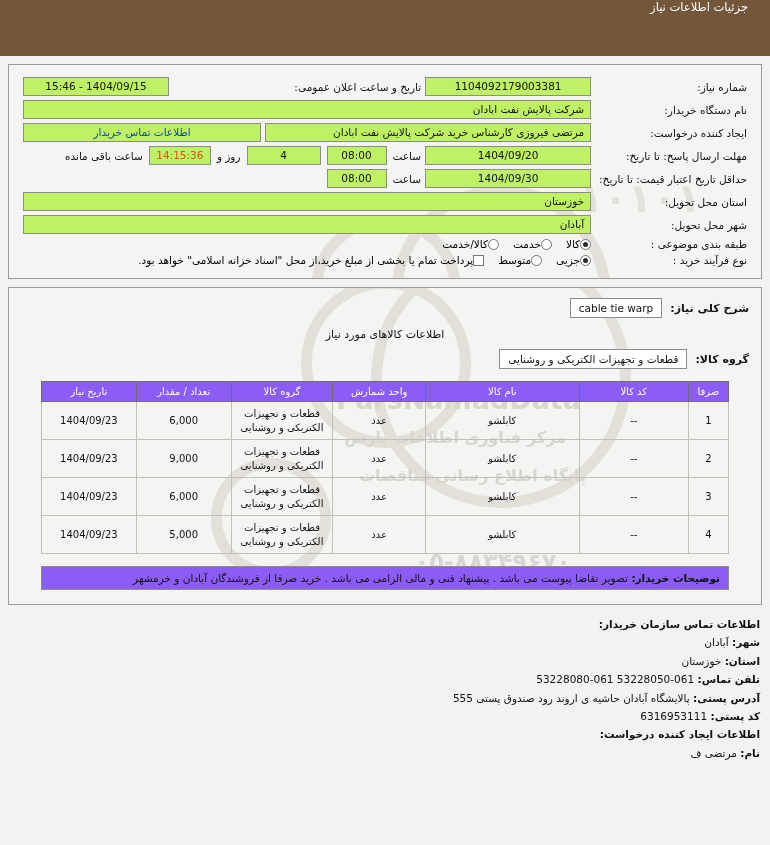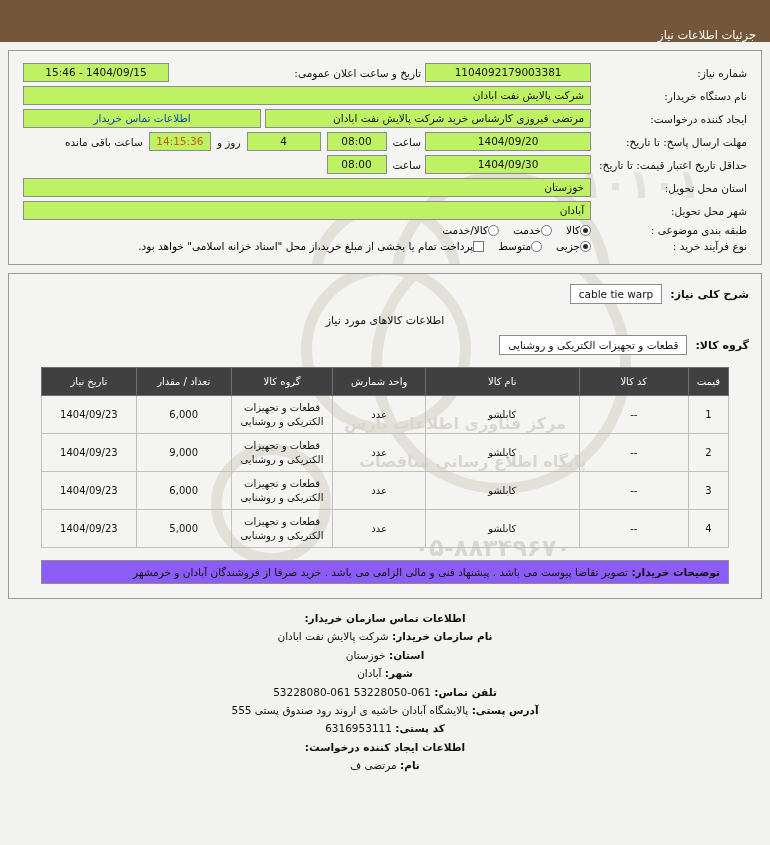--- a/index.html
+++ b/index.html
@@ -6,26 +6,26 @@
   html, body {
     margin: 0; padding: 0;
     background: #f2f2f0;
     font-family: "DejaVu Sans", "Liberation Sans", sans-serif;
   }
   body { width: 770px; }
   .page { width: 770px; position: relative; }
 
   
   .header-bar {
-    height: 42px;
+    height: 56px;
     background: #74563a;
     display: flex;
-    align-items: flex-end;
+    align-items: flex-start;
     justify-content: flex-start;
-    padding: 0 14px;
+    padding: 0 22px;
   }
   .header-title {
     color: #ffffff;
     font-size: 11.5px;
     letter-spacing: 0;
   }
 
   
   .panel {
     margin: 8px 8px 0 8px;
@@ -140,25 +140,25 @@
 
   
   .items-wrap { position: relative; z-index: 2; margin: 0 20px; }
   table.items {
     width: 100%;
     border-collapse: collapse;
     font-size: 10px;
     background: transparent;
   }
   table.items th {
-    background: #404040;
+    background: #8b5cf6;
     color: #fff;
     font-weight: normal;
     border: 1px solid #6d6d6d;
-    height: 28px;
+    height: 20px;
     font-size: 10px;
     padding: 2px 3px;
   }
   table.items td {
     border: 1px solid #c0c0bb;
     text-align: center;
     padding: 4px 3px;
     color: #111;
     background: rgba(255,255,255,0.0);
     height: 38px;
@@ -176,21 +176,21 @@
     text-align: right;
   }
   .notes b { font-weight: bold; }
 
   
   .contact {
     margin: 10px 10px 0 10px;
     font-size: 10.5px;
     color: #111;
     line-height: 1.75;
-    text-align: center;
+    text-align: right;
   }
   .contact .ttl { font-weight: bold; }
   .contact .k { font-weight: bold; }
   .contact div { white-space: nowrap; }
   .ltr { direction: ltr; unicode-bidi: embed; display: inline-block; }
 </style>
 </head>
 <body>
 
 <div class="page">
@@ -337,21 +337,21 @@
 
     <div class="s2row" style="justify-content:flex-start;">
       <span class="s2lbl">گروه کالا:</span>
       <span class="s2box">قطعات و تجهیزات الکتریکی و روشنایی</span>
     </div>
 
     <div class="items-wrap" style="margin-top:12px;">
       <table class="items">
         <thead>
           <tr>
-            <th style="width:34px;">قیمت</th>
+            <th style="width:34px;">صرفا</th>
             <th style="width:92px;">کد کالا</th>
             <th style="width:130px;">نام کالا</th>
             <th style="width:78px;">واحد شمارش</th>
             <th style="width:86px;">گروه کالا</th>
             <th style="width:80px;">تعداد / مقدار</th>
             <th style="width:80px;">تاریخ نیاز</th>
           </tr>
         </thead>
         <tbody>
           <tr>
@@ -396,32 +396,28 @@
 
     <div class="notes">
       <b>توضیحات خریدار:</b>
       <span>تصویر تقاضا پیوست می باشد . پیشنهاد فنی و مالی الزامی می باشد . خرید صرفا از فروشندگان آبادان و خرمشهر</span>
     </div>
   </div>
 
   <div class="contact">
     <div class="ttl">اطلاعات تماس سازمان خریدار:</div>
     <div>
-      <span class="k">نام سازمان خریدار:</span>
-      <span>شرکت پالایش نفت ابادان</span>
+      <span class="k">شهر:</span>
+      <span>آبادان</span>
     </div>
     <div>
       <span class="k">استان:</span>
       <span>خوزستان</span>
     </div>
     <div>
-      <span class="k">شهر:</span>
-      <span>آبادان</span>
-    </div>
-    <div>
       <span class="k">تلفن تماس:</span>
       <span class="ltr">53228080-061    53228050-061</span>
     </div>
     <div>
       <span class="k">آدرس پستی:</span>
       <span>پالایشگاه آبادان حاشیه ی اروند رود صندوق پستی 555</span>
     </div>
     <div>
       <span class="k">کد پستی:</span>
       <span>6316953111</span>

